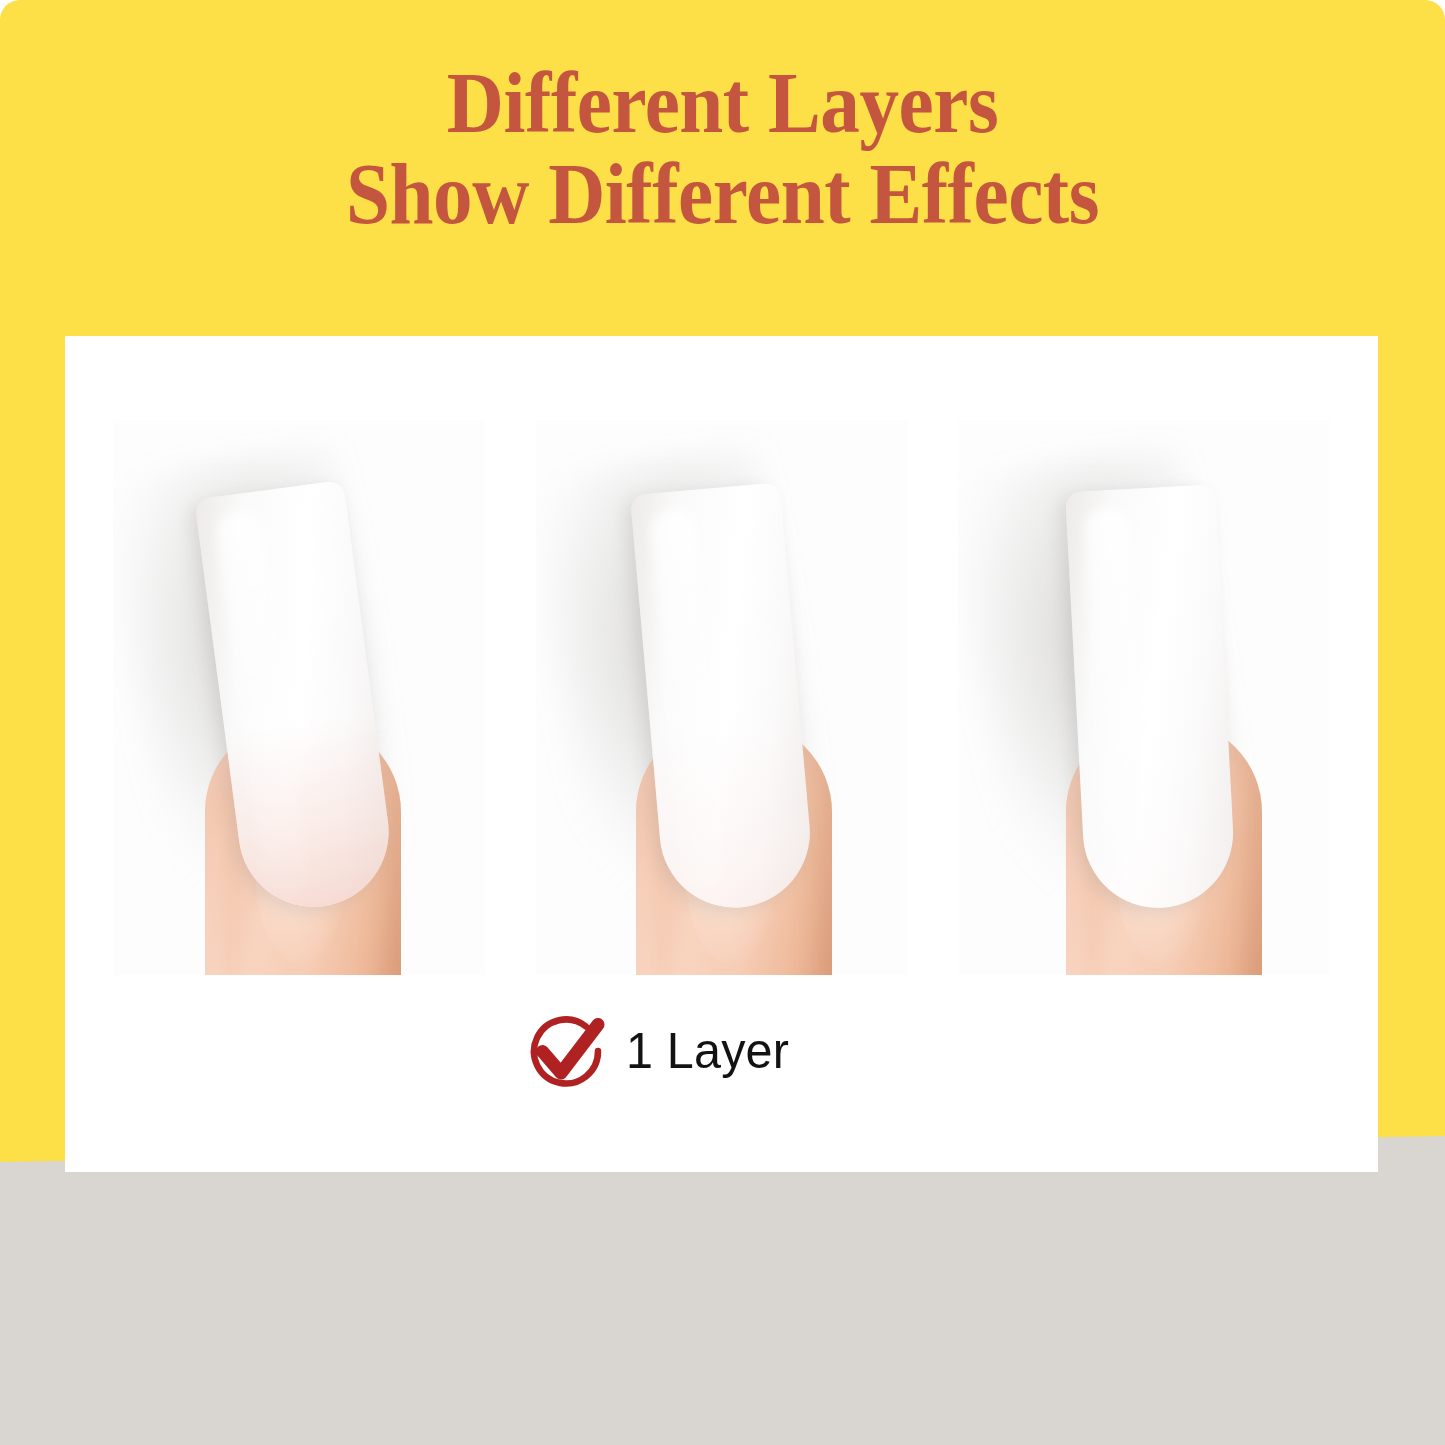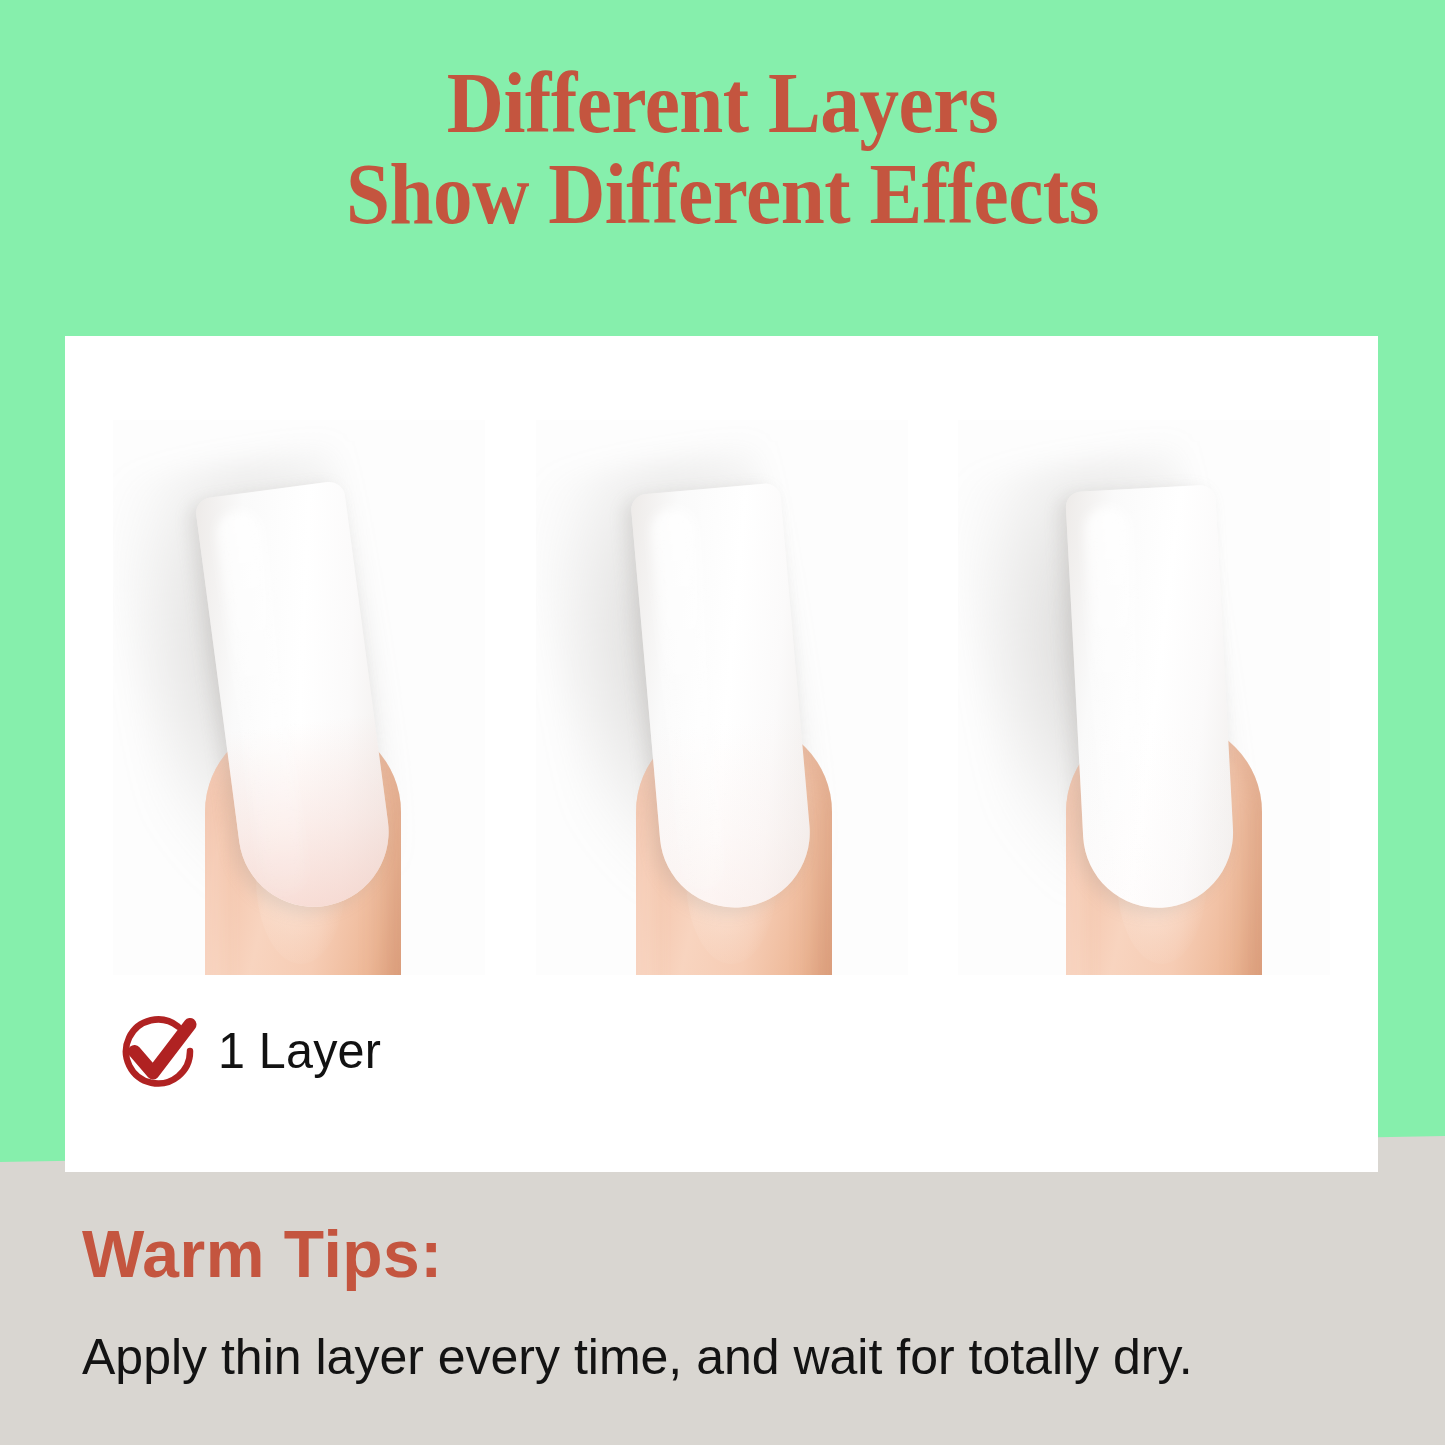--- a/index.html
+++ b/index.html
@@ -6,21 +6,22 @@
 
   html, body {
     width:1445px; height:1445px;
     overflow:hidden;
     font-family:"Liberation Sans", sans-serif;
   }
 
   #page {
     position:relative;
     width:1445px; height:1445px;
-    background:#86efac;
+    background:#fde047;
+    border-radius:20px;
   }
 
   
   .lower-band{
     position:absolute;
     left:0; top:1120px;
     width:1445px; height:325px;
     background:#D9D6D1;
     clip-path: polygon(0 42px, 1445px 16px, 1445px 325px, 0 325px);
   }
@@ -163,24 +164,24 @@
   .p3 .nail{ transform:rotate(-3deg); left:118px; }
   .p3 .nail .tint{ background:linear-gradient(180deg,
         rgba(255,255,255,0) 0%,
         rgba(253,247,246,0.16) 65%,
         rgba(252,243,241,0.22) 100%); }
   .p3 .finger{ left:108px; }
 
   
   .captions{
     position:absolute;
-    left:51px; top:660px;
+    left:36px; top:660px;
     width:1217px; height:110px;
     display:flex;
-    justify-content:flex-start;
+    justify-content:center;
   }
   .caption{
     width:372px; height:110px;
     display:flex;
     align-items:center;
     gap:18px;
   }
   .check-mark{
     position:relative;
     width:84px; height:84px;
@@ -278,16 +279,14 @@
           </svg>
         </span>
         <span class="caption-label">1 Layer</span>
       </div>
 
 
 
     </div>
   </div>
 
-  <div class="tips-heading">Warm Tips:</div>
-  <div class="tips-body">Apply thin layer every time, and wait for totally dry.</div>
 
 </div>
 
 </body></html>

